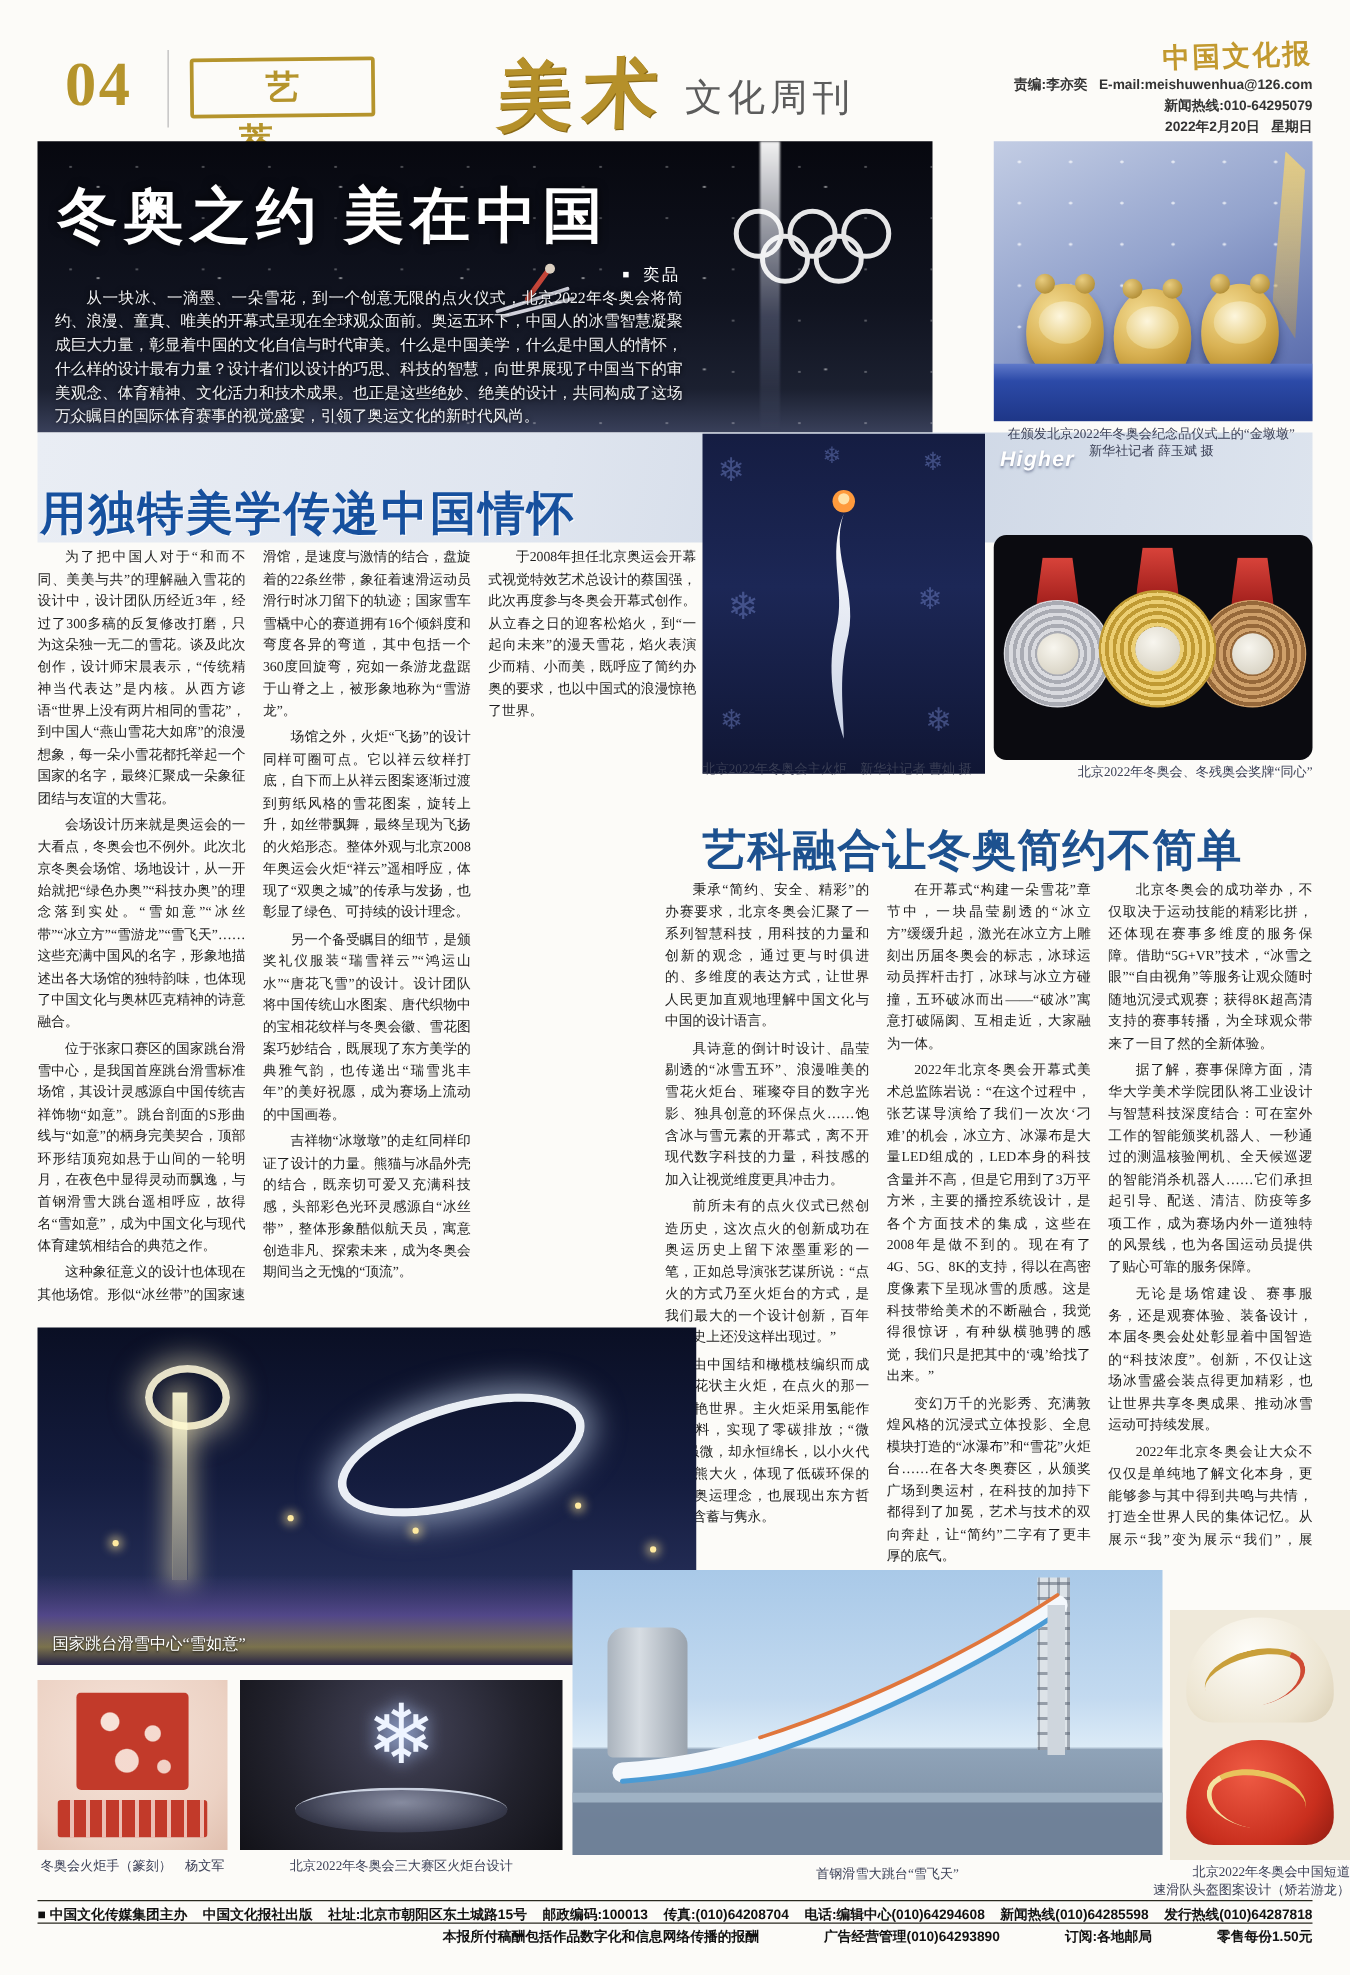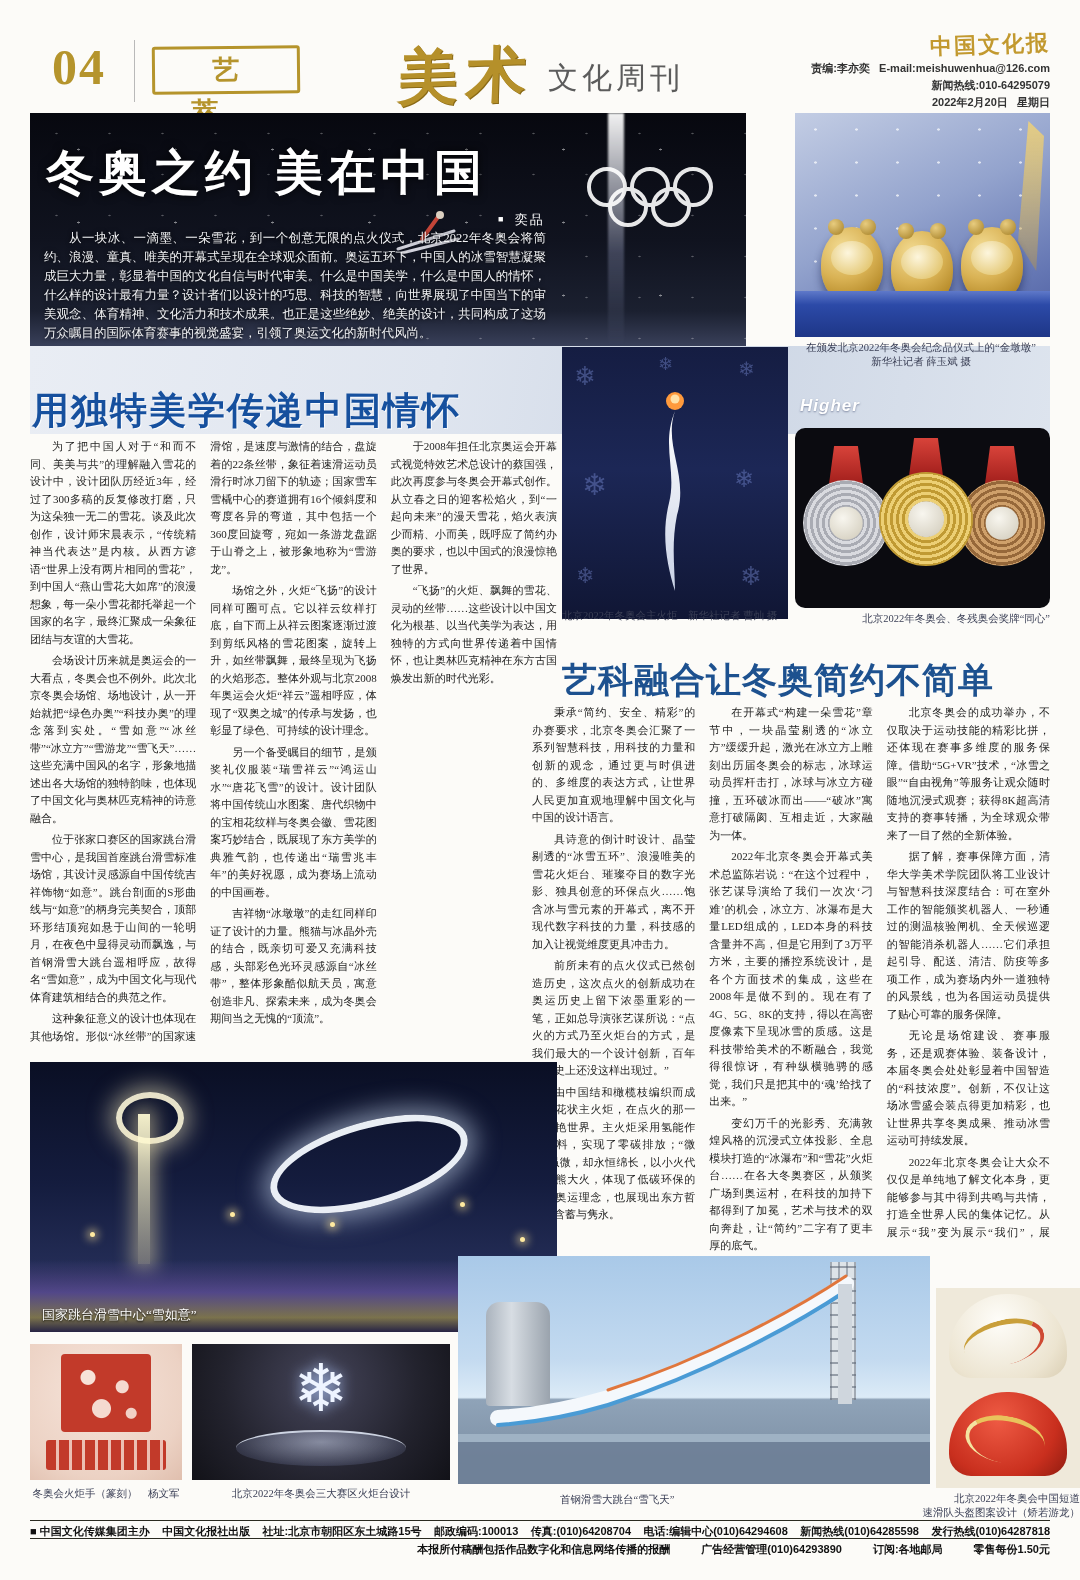--- a/index.html
+++ b/index.html
@@ -33,21 +33,21 @@
   .byline .sq{font-size:9px;vertical-align:2px;margin-right:4px;}
   .intro{position:absolute;left:14px;top:116px;width:502px;color:#f2f3f5;font-size:12.5px;line-height:19px;
         text-align:justify;text-indent:2em;margin:0;text-shadow:0 0 4px #000;}
   .light-column{position:absolute;left:578px;top:0;width:16px;height:233px;
         background:linear-gradient(180deg,rgba(255,255,255,.95),rgba(200,210,255,.25) 60%,transparent);filter:blur(1px);}
   .rings{position:absolute;left:545px;top:48px;opacity:.95;}
   .jumper{position:absolute;left:362px;top:96px;opacity:.9;}
   
   .snowband{position:absolute;left:30px;top:346px;width:1020px;height:88px;
         background:linear-gradient(100deg,#e9edf4 0%,#dfe5ef 40%,#cfd8e6 70%,#dde4ee 100%);}
-  .higher{position:absolute;left:800px;top:396px;color:#fff;font-size:17px;font-weight:bold;font-style:italic;
+  .higher{position:absolute;left:800px;top:358px;color:#fff;font-size:17px;font-weight:bold;font-style:italic;
         font-family:"Liberation Sans",sans-serif;text-shadow:0 1px 2px rgba(90,100,130,.7);letter-spacing:1px;}
   
   .torch-photo{position:absolute;left:562px;top:347px;width:226px;height:272px;overflow:hidden;
         background:linear-gradient(180deg,#151d42 0%,#1c2756 45%,#101634 100%);}
   .torch-photo .flake{position:absolute;color:rgba(130,150,225,.4);}
   .torch-svg{position:absolute;left:50%;top:38px;transform:translateX(-50%);}
   .caption{font-size:10.5px;color:#3a3f55;line-height:14px;}
   .cap-torch{position:absolute;left:562px;top:609px;width:226px;text-align:left;}
   .cap-medals{position:absolute;left:795px;top:612px;width:255px;text-align:right;}
   .cap-mascots{position:absolute;left:795px;top:341px;width:252px;text-align:center;}
@@ -131,38 +131,38 @@
         text-shadow:0 0 14px rgba(180,205,255,.9);line-height:1;}
   .cap-flake{position:absolute;left:192px;top:1487px;width:258px;text-align:center;}
   
   .bigair{position:absolute;left:458px;top:1256px;width:472px;height:228px;overflow:hidden;
         background:linear-gradient(180deg,#a9c9e8 0%,#c3daf0 45%,#dcebf7 62%,#8fa3b8 63%,#77899e 100%);}
   .cooling-tower{position:absolute;left:28px;bottom:78px;width:64px;height:104px;border-radius:14px 14px 4px 4px;
         background:linear-gradient(90deg,#aab3bd,#d7dde3 40%,#9aa3ad);}
   .lattice{position:absolute;right:74px;bottom:84px;width:26px;height:138px;background:#dde3e8;
         background-image:repeating-linear-gradient(0deg,rgba(90,100,115,.55) 0 2px,transparent 2px 12px),
         repeating-linear-gradient(90deg,rgba(90,100,115,.45) 0 2px,transparent 2px 8px);}
-  .cap-bigair{position:absolute;left:560px;top:1493px;width:340px;text-align:left;}
+  .cap-bigair{position:absolute;left:540px;top:1493px;width:340px;text-align:center;}
   
   .helmets{position:absolute;left:936px;top:1288px;width:144px;height:200px;background:#efe9da;overflow:hidden;}
   .helmet{position:absolute;left:13px;width:118px;height:84px;border-radius:58px 58px 22px 22px;}
   .helmet-w{top:6px;background:radial-gradient(circle at 42% 32%,#fefdf9,#ece4d0 70%,#d9cdb2);}
   .helmet-w::after{content:"";position:absolute;left:14px;top:26px;width:78px;height:40px;border-radius:50%;
         border-top:5px solid #c99f3a;border-right:4px solid #cf4a33;transform:rotate(-14deg);}
   .helmet-r{top:104px;background:radial-gradient(circle at 42% 32%,#ef5b44,#c92f1e 65%,#8f1b10);}
   .helmet-r::after{content:"";position:absolute;left:16px;top:24px;width:76px;height:42px;border-radius:50%;
         border-top:5px solid #e9c35c;border-left:4px solid #f4e3a0;transform:rotate(10deg);}
   .cap-helmets{position:absolute;left:888px;top:1492px;width:192px;text-align:right;}
   
   .frule{position:absolute;left:30px;width:1020px;height:1px;background:#2a2a20;}
   .fr1{top:1520px;} .fr2{top:1538px;}
   .frow{position:absolute;left:30px;width:1020px;display:flex;font-family:"Liberation Sans",sans-serif;
         font-size:11px;font-weight:bold;color:#111;}
   .frow1{top:1524px;justify-content:space-between;}
-  .frow2{top:1542px;justify-content:flex-end;gap:31px;}
+  .frow2{top:1542px;justify-content:flex-end;gap:52px;}
 </style>
 </head>
 <body>
 
 <div class="page">
 
   <div class="hdr">
     <div class="pagenum">04</div>
     <div class="hdr-divider"></div>
     <div class="section-box">艺萃</div>
@@ -280,21 +280,20 @@
   <div class="headline2">用独特美学传递中国情怀</div>
   <div class="art-body art1">
     <p>为了把中国人对于“和而不同、美美与共”的理解融入雪花的设计中，设计团队历经近3年，经过了300多稿的反复修改打磨，只为这朵独一无二的雪花。谈及此次创作，设计师宋晨表示，“传统精神当代表达”是内核。从西方谚语“世界上没有两片相同的雪花”，到中国人“燕山雪花大如席”的浪漫想象，每一朵小雪花都托举起一个国家的名字，最终汇聚成一朵象征团结与友谊的大雪花。</p>
     <p>会场设计历来就是奥运会的一大看点，冬奥会也不例外。此次北京冬奥会场馆、场地设计，从一开始就把“绿色办奥”“科技办奥”的理念落到实处。“雪如意”“冰丝带”“冰立方”“雪游龙”“雪飞天”……这些充满中国风的名字，形象地描述出各大场馆的独特韵味，也体现了中国文化与奥林匹克精神的诗意融合。</p>
     <p>位于张家口赛区的国家跳台滑雪中心，是我国首座跳台滑雪标准场馆，其设计灵感源自中国传统吉祥饰物“如意”。跳台剖面的S形曲线与“如意”的柄身完美契合，顶部环形结顶宛如悬于山间的一轮明月，在夜色中显得灵动而飘逸，与首钢滑雪大跳台遥相呼应，故得名“雪如意”，成为中国文化与现代体育建筑相结合的典范之作。</p>
     <p>这种象征意义的设计也体现在其他场馆。形似“冰丝带”的国家速滑馆，是速度与激情的结合，盘旋着的22条丝带，象征着速滑运动员滑行时冰刀留下的轨迹；国家雪车雪橇中心的赛道拥有16个倾斜度和弯度各异的弯道，其中包括一个360度回旋弯，宛如一条游龙盘踞于山脊之上，被形象地称为“雪游龙”。</p>
     <p>场馆之外，火炬“飞扬”的设计同样可圈可点。它以祥云纹样打底，自下而上从祥云图案逐渐过渡到剪纸风格的雪花图案，旋转上升，如丝带飘舞，最终呈现为飞扬的火焰形态。整体外观与北京2008年奥运会火炬“祥云”遥相呼应，体现了“双奥之城”的传承与发扬，也彰显了绿色、可持续的设计理念。</p>
     <p>另一个备受瞩目的细节，是颁奖礼仪服装“瑞雪祥云”“鸿运山水”“唐花飞雪”的设计。设计团队将中国传统山水图案、唐代织物中的宝相花纹样与冬奥会徽、雪花图案巧妙结合，既展现了东方美学的典雅气韵，也传递出“瑞雪兆丰年”的美好祝愿，成为赛场上流动的中国画卷。</p>
     <p>吉祥物“冰墩墩”的走红同样印证了设计的力量。熊猫与冰晶外壳的结合，既亲切可爱又充满科技感，头部彩色光环灵感源自“冰丝带”，整体形象酷似航天员，寓意创造非凡、探索未来，成为冬奥会期间当之无愧的“顶流”。</p>
     <p>于2008年担任北京奥运会开幕式视觉特效艺术总设计的蔡国强，此次再度参与冬奥会开幕式创作。从立春之日的迎客松焰火，到“一起向未来”的漫天雪花，焰火表演少而精、小而美，既呼应了简约办奥的要求，也以中国式的浪漫惊艳了世界。</p>
-    <p>“飞扬”的火炬、飘舞的雪花、灵动的丝带……这些设计以中国文化为根基、以当代美学为表达，用独特的方式向世界传递着中国情怀，也让奥林匹克精神在东方古国焕发出新的时代光彩。</p>
   </div>
 
   <div class="headline3">艺科融合让冬奥简约不简单</div>
   <div class="art-body art2">
     <p>秉承“简约、安全、精彩”的办赛要求，北京冬奥会汇聚了一系列智慧科技，用科技的力量和创新的观念，通过更与时俱进的、多维度的表达方式，让世界人民更加直观地理解中国文化与中国的设计语言。</p>
     <p>具诗意的倒计时设计、晶莹剔透的“冰雪五环”、浪漫唯美的雪花火炬台、璀璨夺目的数字光影、独具创意的环保点火……饱含冰与雪元素的开幕式，离不开现代数字科技的力量，科技感的加入让视觉维度更具冲击力。</p>
     <p>前所未有的点火仪式已然创造历史，这次点火的创新成功在奥运历史上留下浓墨重彩的一笔，正如总导演张艺谋所说：“点火的方式乃至火炬台的方式，是我们最大的一个设计创新，百年奥运史上还没这样出现过。”</p>
     <p>由中国结和橄榄枝编织而成的雪花状主火炬，在点火的那一刻惊艳世界。主火炬采用氢能作为燃料，实现了零碳排放；“微火”虽微，却永恒绵长，以小火代替熊熊大火，体现了低碳环保的绿色奥运理念，也展现出东方哲学的含蓄与隽永。</p>
     <p>在开幕式“构建一朵雪花”章节中，一块晶莹剔透的“冰立方”缓缓升起，激光在冰立方上雕刻出历届冬奥会的标志，冰球运动员挥杆击打，冰球与冰立方碰撞，五环破冰而出——“破冰”寓意打破隔阂、互相走近，大家融为一体。</p>
     <p>2022年北京冬奥会开幕式美术总监陈岩说：“在这个过程中，张艺谋导演给了我们一次次‘刁难’的机会，冰立方、冰瀑布是大量LED组成的，LED本身的科技含量并不高，但是它用到了3万平方米，主要的播控系统设计，是各个方面技术的集成，这些在2008年是做不到的。现在有了4G、5G、8K的支持，得以在高密度像素下呈现冰雪的质感。这是科技带给美术的不断融合，我觉得很惊讶，有种纵横驰骋的感觉，我们只是把其中的‘魂’给找了出来。”</p>

